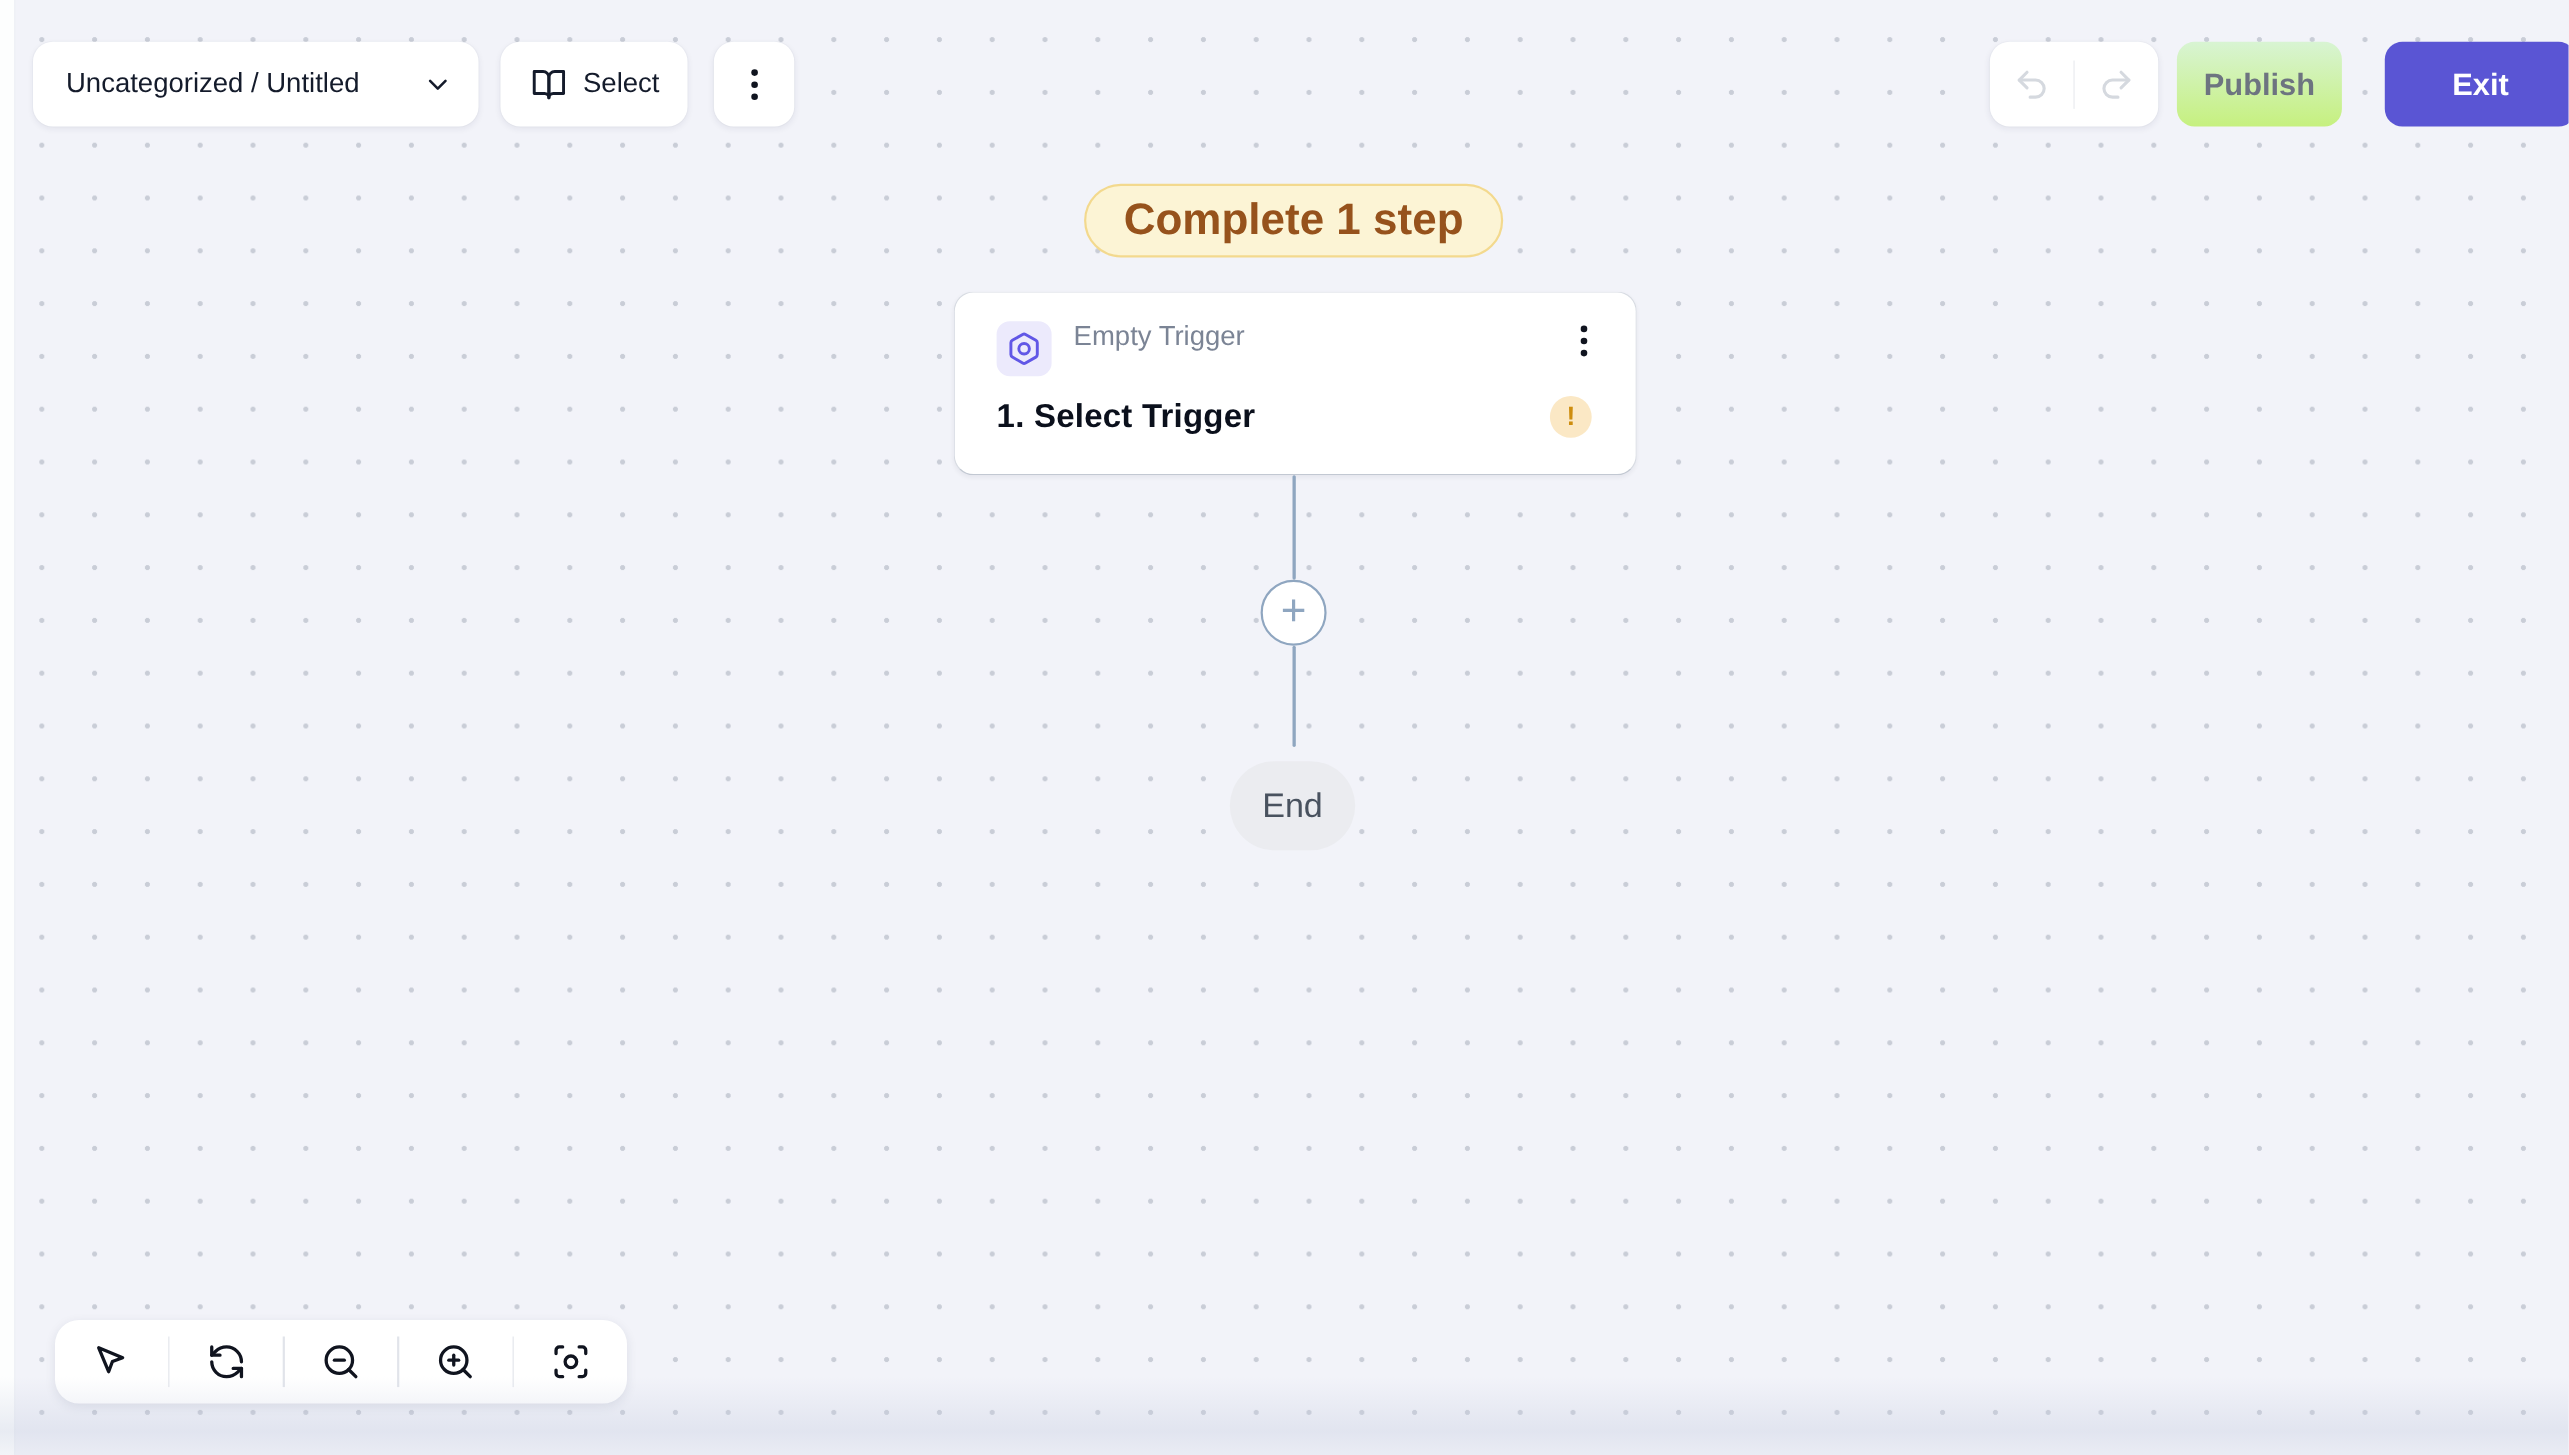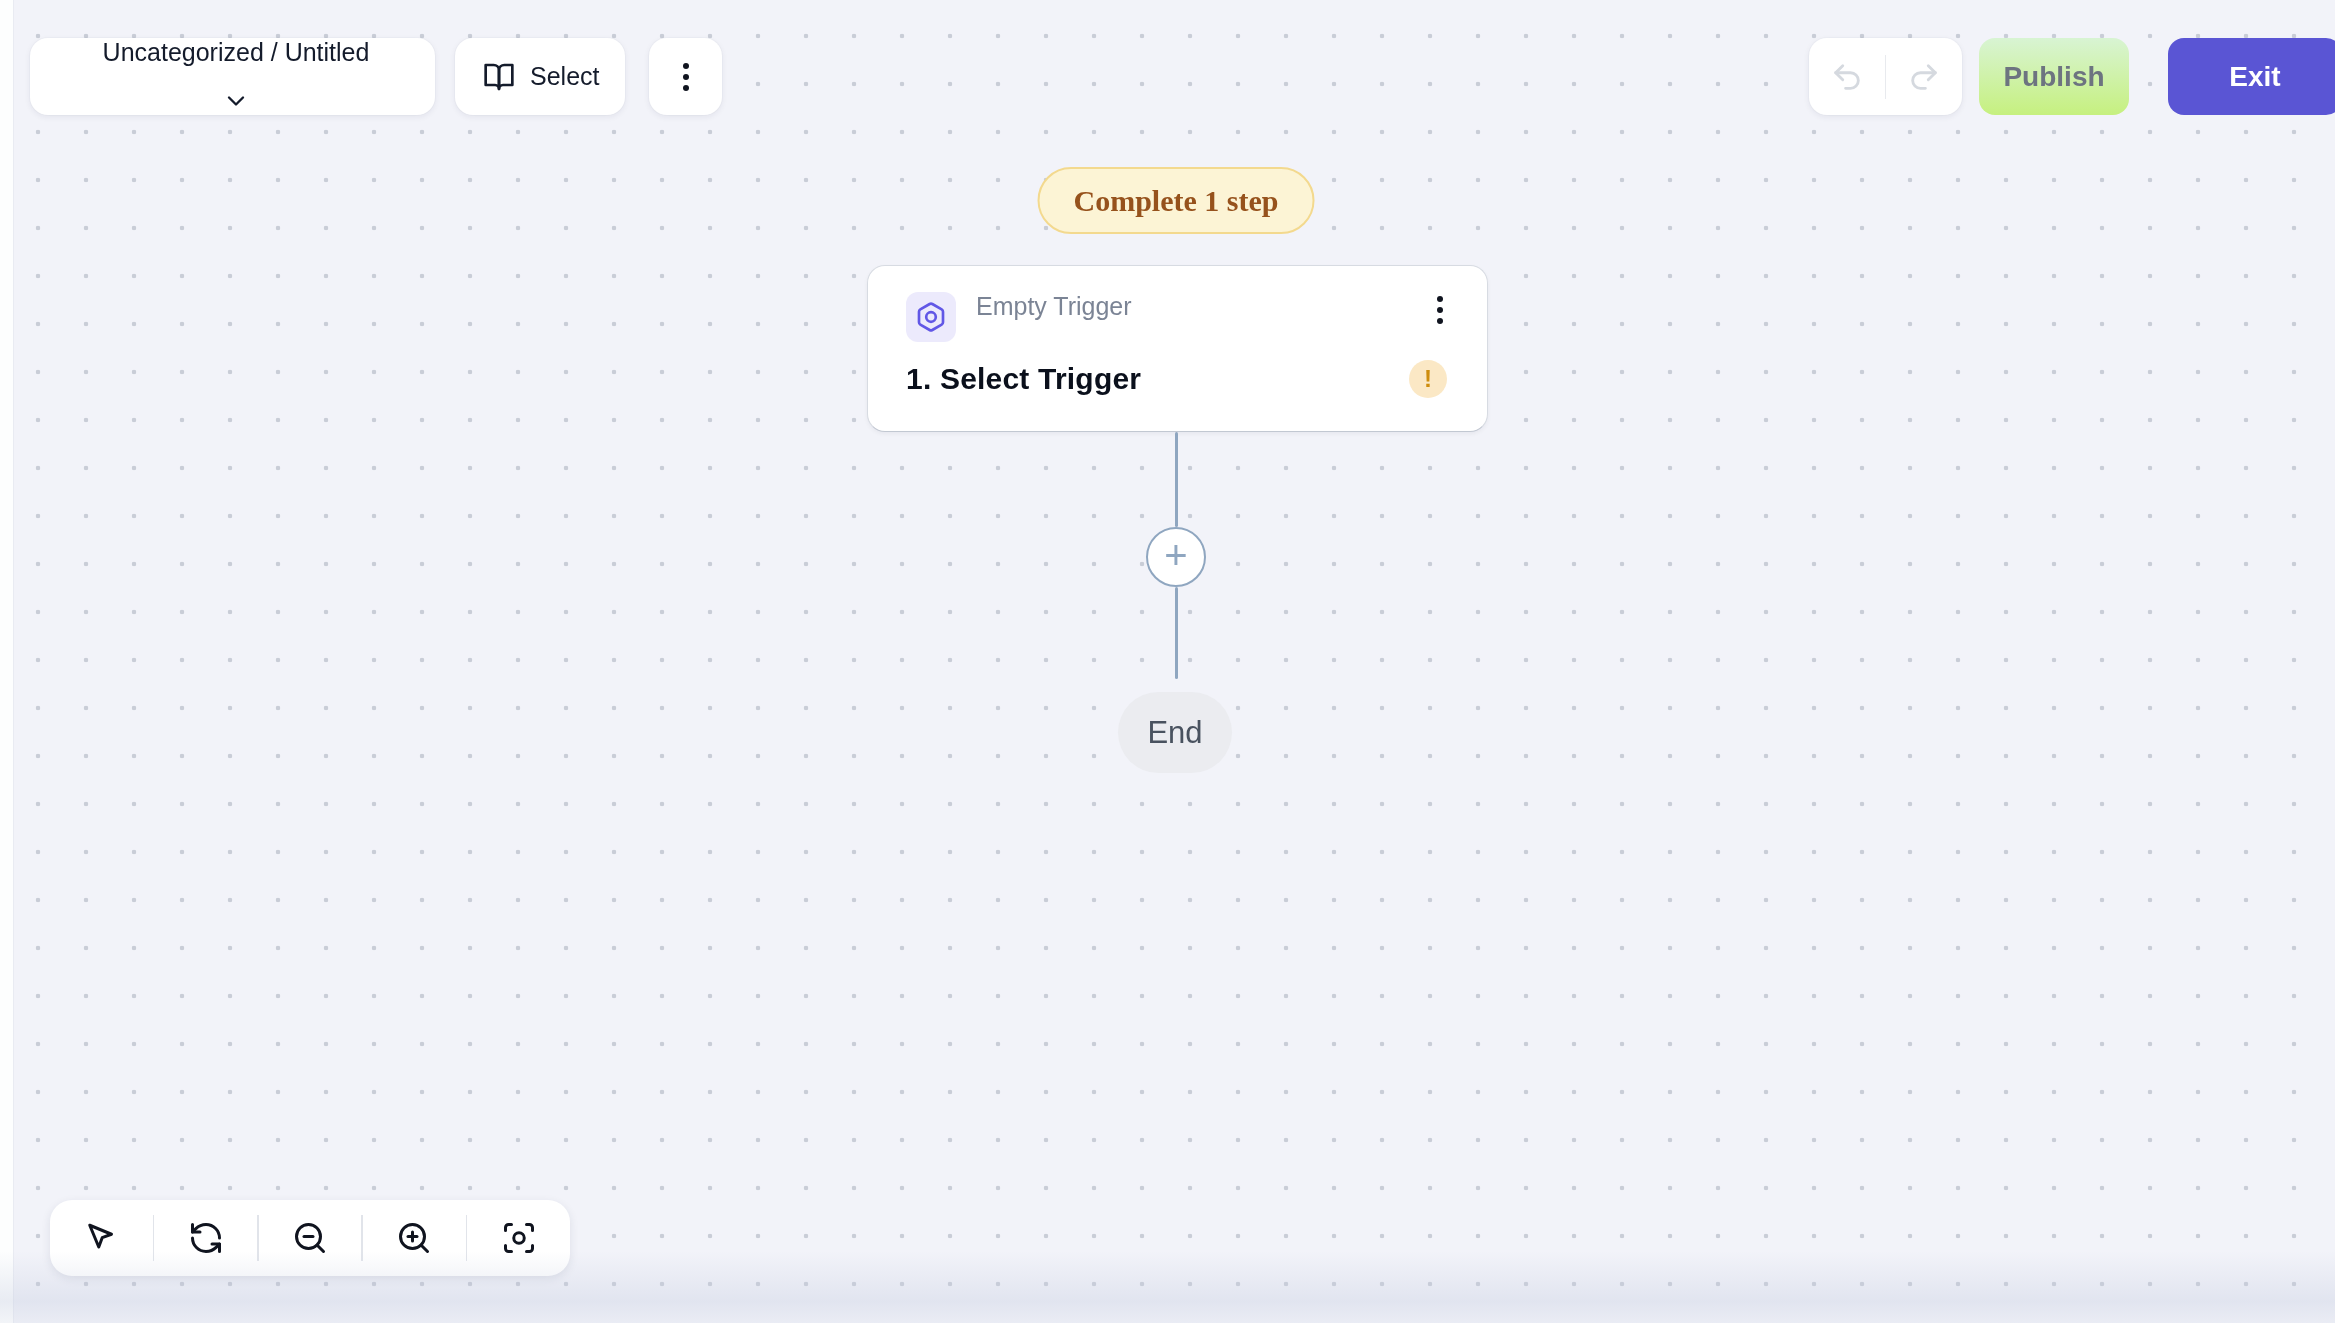--- a/index.html
+++ b/index.html
@@ -24,21 +24,21 @@
     background:linear-gradient(to bottom, rgba(198,205,224,0), rgba(198,205,224,.38) 70%, rgba(210,215,230,.25));
   }
 
   
   .hbtn{
     position:absolute;top:38px;height:77px;background:#ffffff;border-radius:18px;
     display:flex;align-items:center;box-sizing:border-box;
     box-shadow:0 2px 6px rgba(25,35,70,.07), 0 0 0 1px rgba(25,35,70,.02);
     color:#141b2b;cursor:pointer;
   }
-  .breadcrumb-btn{left:30px;width:405px;padding:0 23px 0 30px;gap:15px;flex-direction:column;}
+  .breadcrumb-btn{left:30px;width:405px;padding:0 23px 0 30px;gap:15px;}
   .breadcrumb-btn .lbl{font-size:25px;font-weight:500;white-space:nowrap;flex:1;}
   .notes-btn{left:455px;width:170px;padding:0 28px;gap:15px;font-size:25px;font-weight:500;}
   .more-btn{left:649px;width:73px;justify-content:center;}
 
   .undo-redo{left:1809px;width:153px;padding:0;overflow:hidden;}
   .undo-half,.redo-half{flex:1;height:100%;display:flex;align-items:center;justify-content:center;cursor:default;}
   .ur-divider{width:1px;height:44px;background:#e8eaee;}
 
   .publish-btn{
     left:1979px;width:150px;justify-content:center;border-radius:16px;
@@ -49,22 +49,22 @@
     left:2144px;width:174px;justify-content:center;border-radius:16px;
     background:var(--accent-indigo,#5a55d4);box-shadow:none;
     font-size:28px;font-weight:700;color:#ffffff;margin-left:24px;
   }
 
   
   .status-badge{
     position:absolute;left:1176px;top:167px;transform:translateX(-50%);
     height:67px;padding:0 34px;border-radius:34px;box-sizing:border-box;
     background:var(--badge-bg,#fcf4d5);border:2px solid var(--badge-border,#f3d98e);
-    display:flex;align-items:center;font-size:30px;font-weight:600;
-    color:var(--badge-text,#96521c);white-space:nowrap;font-family:Liberation Serif, serif;
+    display:flex;align-items:center;font-size:40px;font-weight:600;
+    color:var(--badge-text,#96521c);white-space:nowrap;
   }
   .trigger-card{
     position:absolute;left:867px;top:265px;width:621px;height:167px;box-sizing:border-box;
     background:#ffffff;border:1.5px solid #d7dbe2;border-bottom-color:#c2c8d2;border-radius:18px;
     box-shadow:0 2px 4px rgba(16,24,40,.05);
     padding:26px 40px 24px 38px;cursor:pointer;
   }
   .card-row1{display:flex;gap:20px;height:50px;}
   .trigger-chip{
     width:50px;height:50px;border-radius:12px;background:var(--trigger-chip-bg,#eceafc);

